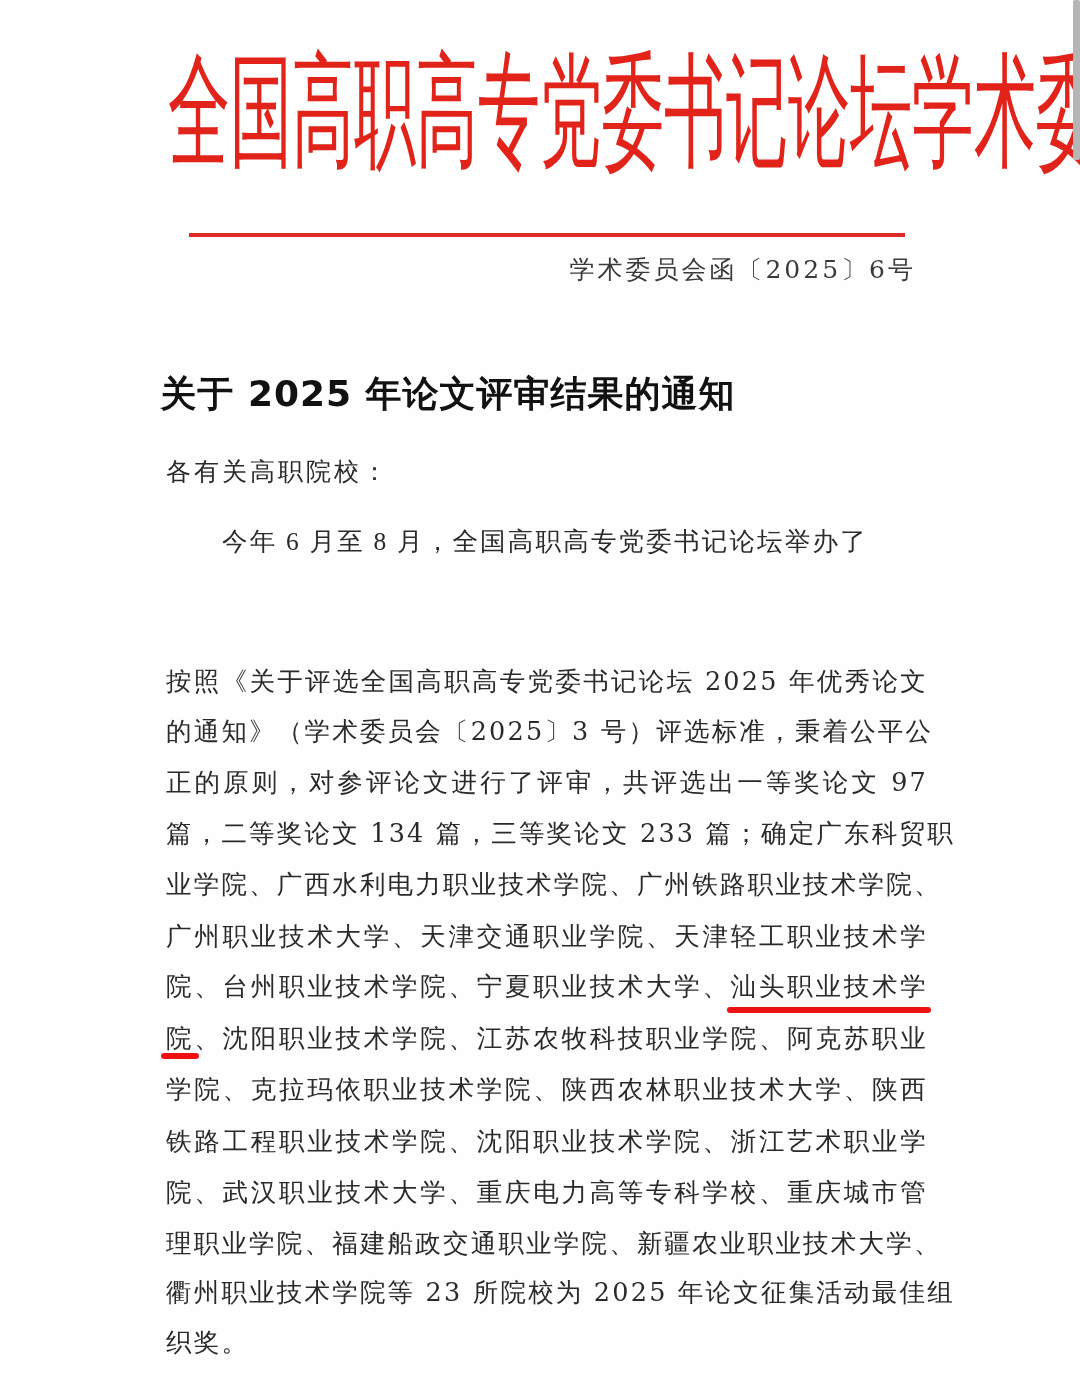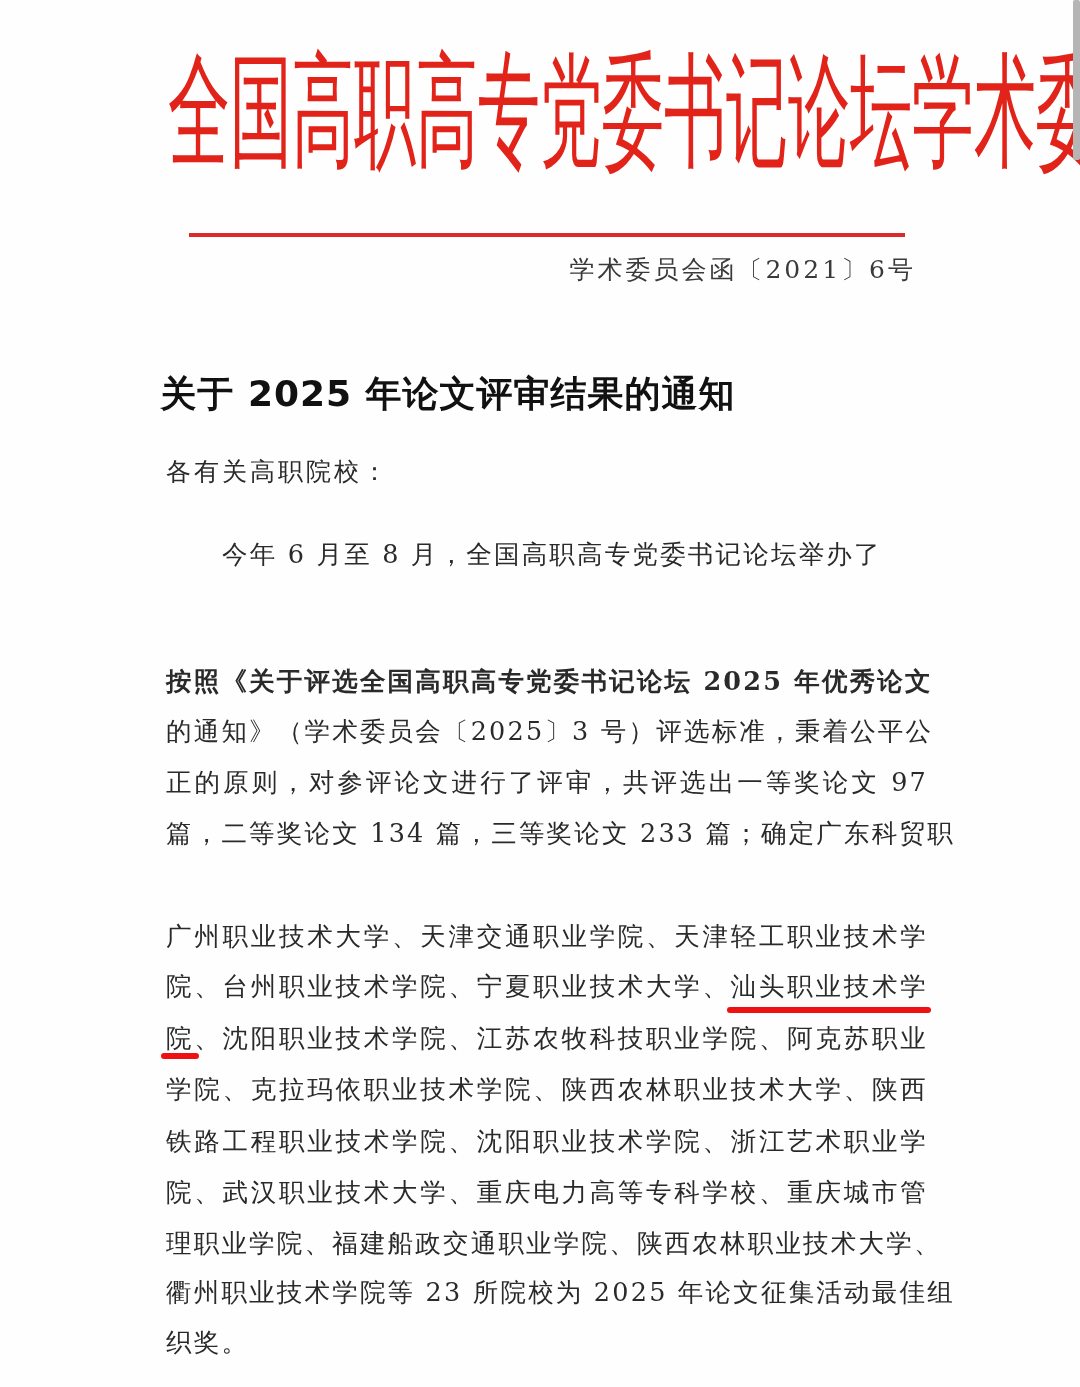--- a/index.html
+++ b/index.html
@@ -128,38 +128,39 @@
     <span>论</span>
     <span>坛</span>
     <span>学</span>
     <span>术</span>
     <span>委</span>
 
   </div>
 
   <div class="red-rule"></div>
 
-  <div class="doc-number">学术委员会函〔2021〕6号</div>
+  <div class="doc-number">学术委员会函〔2025〕6号</div>
 
   <h1 class="title">关于 2025 年论文评审结果的通知</h1>
 
   <div class="salutation">各有关高职院校：</div>
 
-  <div class="body-line indent" style="top:536px;">今年 6 月至 8 月，全国高职高专党委书记论坛举办了</div>
-  <div class="body-line" style="top:663px;font-weight:bold;">按照《关于评选全国高职高专党委书记论坛 2025 年优秀论文</div>
+  <div class="body-line indent" style="top:524px;font-family:Liberation Serif, serif;">今年 6 月至 8 月，全国高职高专党委书记论坛举办了</div>
+  <div class="body-line" style="top:663px;">按照《关于评选全国高职高专党委书记论坛 2025 年优秀论文</div>
   <div class="body-line" style="top:713px;">的通知》（学术委员会〔2025〕3 号）评选标准，秉着公平公</div>
   <div class="body-line" style="top:764px;">正的原则，对参评论文进行了评审，共评选出一等奖论文 97</div>
   <div class="body-line" style="top:815px;">篇，二等奖论文 134 篇，三等奖论文 233 篇；确定广东科贸职</div>
+  <div class="body-line" style="top:866px;">业学院、广西水利电力职业技术学院、广州铁路职业技术学院、</div>
   <div class="body-line" style="top:918px;">广州职业技术大学、天津交通职业学院、天津轻工职业技术学</div>
   <div class="body-line" style="top:968px;">院、台州职业技术学院、宁夏职业技术大学、汕头职业技术学</div>
   <div class="body-line" style="top:1020px;">院、沈阳职业技术学院、江苏农牧科技职业学院、阿克苏职业</div>
   <div class="body-line" style="top:1071px;">学院、克拉玛依职业技术学院、陕西农林职业技术大学、陕西</div>
   <div class="body-line" style="top:1123px;">铁路工程职业技术学院、沈阳职业技术学院、浙江艺术职业学</div>
   <div class="body-line" style="top:1174px;">院、武汉职业技术大学、重庆电力高等专科学校、重庆城市管</div>
-  <div class="body-line" style="top:1225px;">理职业学院、福建船政交通职业学院、陕西农林职业技术大学、</div>
+  <div class="body-line" style="top:1225px;">理职业学院、福建船政交通职业学院、新疆农业职业技术大学、</div>
   <div class="body-line" style="top:1274px;">衢州职业技术学院等 23 所院校为 2025 年论文征集活动最佳组</div>
   <div class="body-line last" style="top:1324px;">织奖。</div>
 
   <div class="highlight-underline" style="left:727px; top:1007px; width:204px;"></div>
   <div class="highlight-underline" style="left:161px; top:1053px; width:38px;"></div>
 
   <div class="scrollbar"></div>
 </div>
 
 </body></html>

